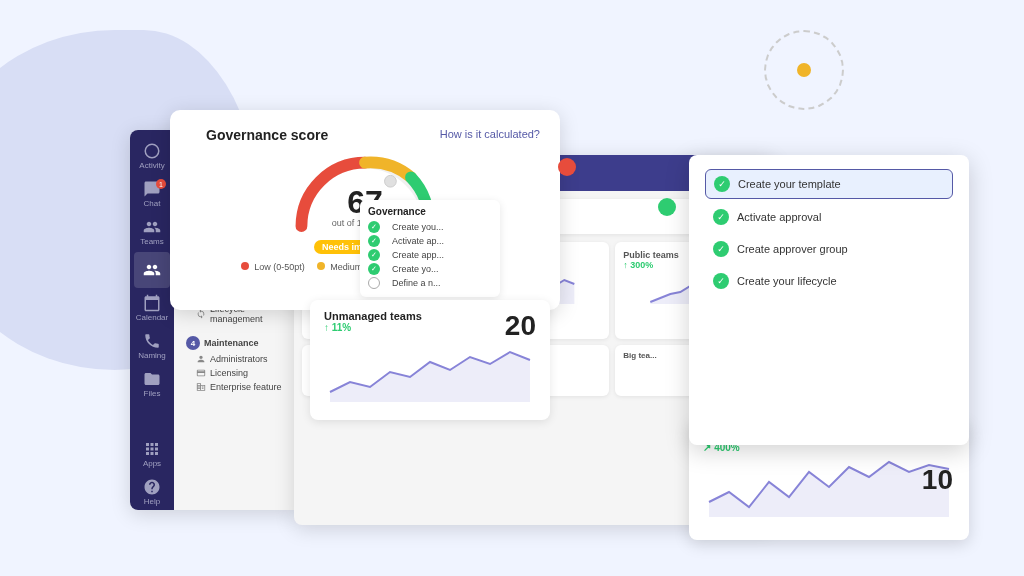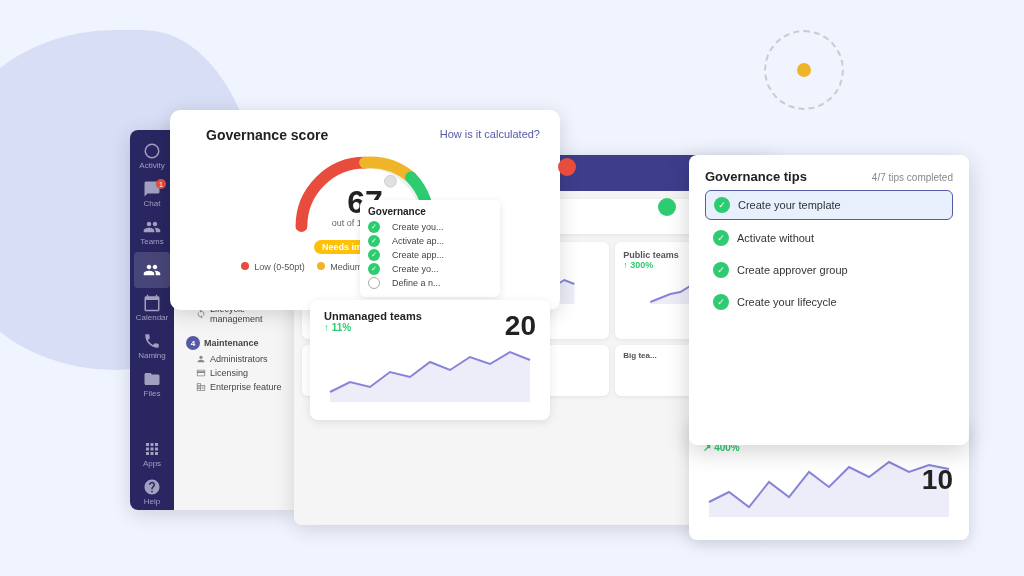--- a/index.html
+++ b/index.html
@@ -754,32 +754,28 @@
     </div>
     <div style="font-size:28px;font-weight:700;color:#222;">20</div>
   </div>
   <svg width="100%" height="60" viewBox="0 0 200 60">
     <polyline points="0,50 20,40 40,45 60,30 80,35 100,20 120,28 140,15 160,22 180,10 200,18" fill="none" stroke="#8884d8" stroke-width="2"></polyline>
     <polygon points="0,50 20,40 40,45 60,30 80,35 100,20 120,28 140,15 160,22 180,10 200,18 200,60 0,60" fill="rgba(136,132,216,0.15)"></polygon>
   </svg>
 </div>
 
 <div class="tips-panel">
-  <div style="display:flex;justify-content:space-between;align-items:baseline;margin-bottom:2px;">
-    <span class="tips-header">Governance tips</span>
-    <span style="font-size:10px;color:#888;">4/7 tips completed</span>
-  </div>
 
   <div class="tip-item selected">
     <div class="tip-check done">✓</div>
     <span>Create your template</span>
   </div>
   <div class="tip-item">
     <div class="tip-check done">✓</div>
-    <span>Activate without</span>
+    <span>Activate approval</span>
   </div>
   <div class="tip-item">
     <div class="tip-check done">✓</div>
     <span>Create approver group</span>
   </div>
   <div class="tip-item">
     <div class="tip-check done">✓</div>
     <span>Create your lifecycle</span>
   </div>
 </div>

